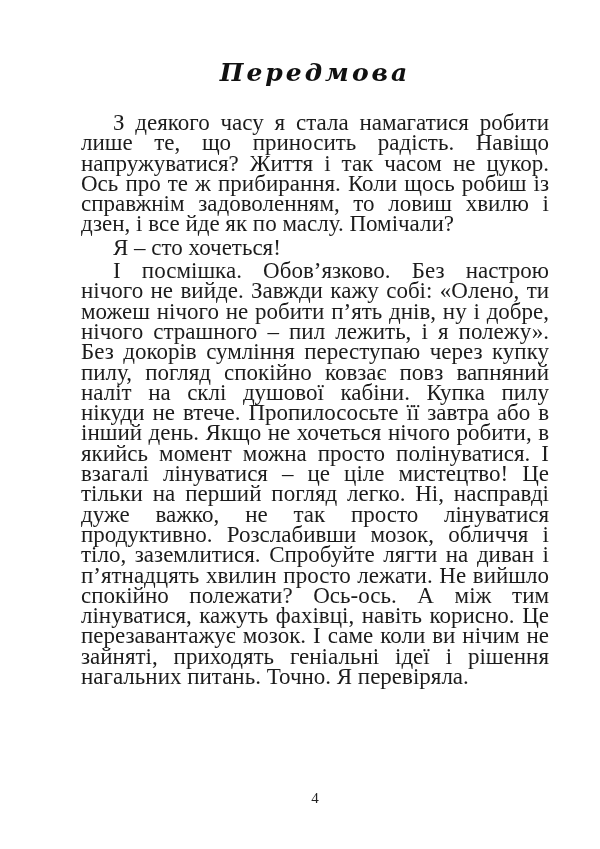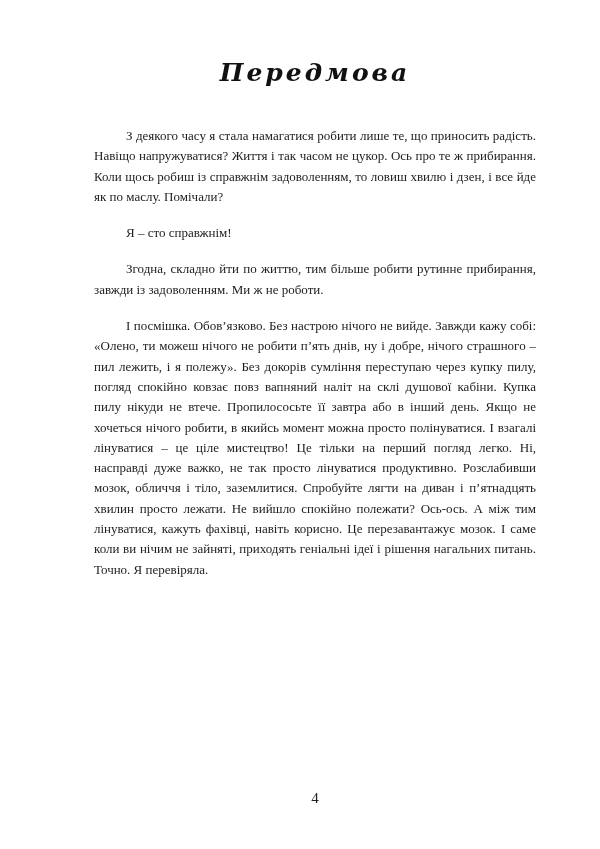--- a/index.html
+++ b/index.html
@@ -35,25 +35,25 @@
       margin: 0;
       color: #111;
     }
     .body-text {
       position: absolute;
       top: 110px;
       left: 63px;
       width: 474px;
     }
     .para {
-      margin: 16px;
+      margin: 3px;
       text-indent: 32px;
       text-align: justify;
       font-family: "Liberation Serif", serif;
-      font-size: 13px;
+      font-size: 23px;
       line-height: 20.3px;
       color: #1c1c1c;
     }
     .page-number {
       position: absolute;
       top: 790px;
       left: 0;
       width: 600px;
       text-align: center;
       font-family: "Liberation Serif", serif;
@@ -62,19 +62,18 @@
     }
   </style>
 </head>
 <body>
 
 <div class="page">
   <h1 class="title">Передмова</h1>
 
   <div class="body-text">
     <p class="para">З деякого часу я стала намагатися робити лише те, що приносить радість. Навіщо напружуватися? Життя і так часом не цукор. Ось про те ж прибирання. Коли щось робиш із справжнім задоволенням, то ловиш хвилю і дзен, і все йде як по маслу. Помічали?</p>
-    <p class="para">Я – сто справжнім!</p>
-    <p class="para">Згодна, складно йти по життю, тим більше робити рутинне прибирання, завжди із задоволенням. Ми ж не роботи.</p>
+    <p class="para">Я – сто хочеться!</p>
     <p class="para">І посмішка. Обов’язково. Без настрою нічого не вийде. Завжди кажу собі: «Олено, ти можеш нічого не робити п’ять днів, ну і добре, нічого страшного – пил лежить, і я полежу». Без докорів сумління переступаю через купку пилу, погляд спокійно ковзає повз вапняний наліт на склі душової кабіни. Купка пилу нікуди не втече. Пропилососьте її завтра або в інший день. Якщо не хочеться нічого робити, в якийсь момент можна просто полінуватися. І взагалі лінуватися – це ціле мистецтво! Це тільки на перший погляд легко. Ні, насправді дуже важко, не так просто лінуватися продуктивно. Розслабивши мозок, обличчя і тіло, заземлитися. Спробуйте лягти на диван і п’ятнадцять хвилин просто лежати. Не вийшло спокійно полежати? Ось-ось. А між тим лінуватися, кажуть фахівці, навіть корисно. Це перезавантажує мозок. І саме коли ви нічим не зайняті, приходять геніальні ідеї і рішення нагальних питань. Точно. Я перевіряла.</p>
   </div>
 
   <div class="page-number">4</div>
 </div>
 
 </body></html>

